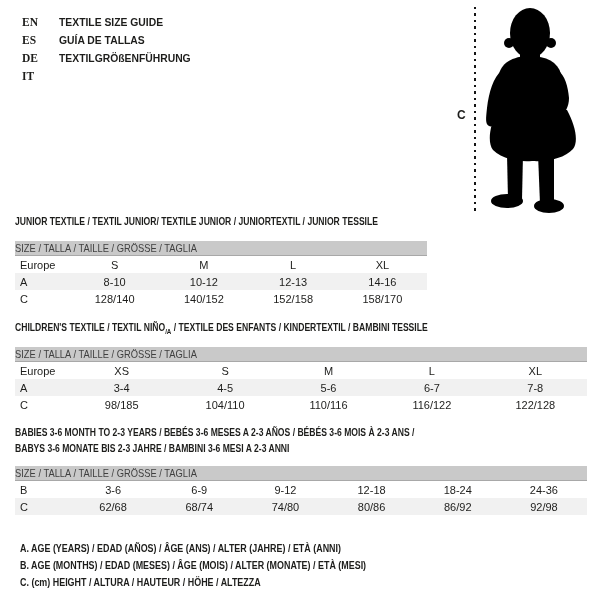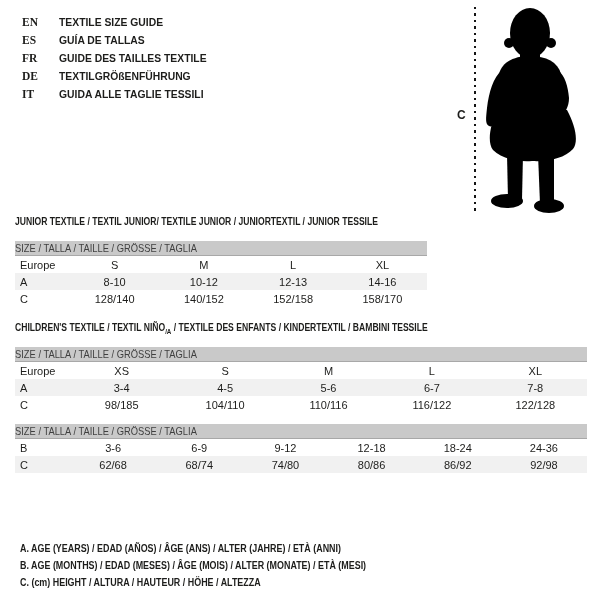--- a/index.html
+++ b/index.html
@@ -90,30 +90,25 @@
   <div class="lang-block">
     <div class="lang-row">
       <span class="lang-code">EN</span>
       <span class="lang-label"><span class="cond90">TEXTILE SIZE GUIDE</span></span>
     </div>
     <div class="lang-row">
       <span class="lang-code">ES</span>
       <span class="lang-label"><span class="cond90">GUÍA DE TALLAS</span></span>
     </div>
     <div class="lang-row">
-      <span class="lang-code">FR</span>
-      <span class="lang-label"><span class="cond90">GUIDE DES TAILLES TEXTILE</span></span>
-    </div>
-    <div class="lang-row">
       <span class="lang-code">DE</span>
       <span class="lang-label"><span class="cond90">TEXTILGRÖßENFÜHRUNG</span></span>
     </div>
     <div class="lang-row">
       <span class="lang-code">IT</span>
-      <span class="lang-label"><span class="cond90">GUIDA ALLE TAGLIE TESSILI</span></span>
     </div>
   </div>
 
   <div class="height-line"></div>
   <div class="height-label">C</div>
   <svg class="baby-svg" viewBox="0 0 115 210" width="115" height="210" aria-hidden="true">
     <g fill="#000000">
       <ellipse cx="50" cy="29" rx="20" ry="25"></ellipse>
       <circle cx="29" cy="39" r="5"></circle>
       <circle cx="71" cy="39" r="5"></circle>
@@ -180,20 +175,24 @@
       <span class="cl">C</span>
       <span class="cv">98/185</span>
       <span class="cv">104/110</span>
       <span class="cv">110/116</span>
       <span class="cv">116/122</span>
       <span class="cv">122/128</span>
     </div>
   </div>
 
   <div class="sec sec-w2" style="top:424px;">
+    <div class="sec-title-two">
+      <span class="cond">BABIES 3-6 MONTH TO 2-3 YEARS / BEBÉS 3-6 MESES A 2-3 AÑOS / BÉBÉS 3-6 MOIS À 2-3 ANS /</span>
+      <span class="cond">BABYS 3-6 MONATE BIS 2-3 JAHRE / BAMBINI 3-6 MESI A 2-3 ANNI</span>
+    </div>
     <div class="size-bar"><span class="cond85">SIZE / TALLA / TAILLE / GRÖSSE / TAGLIA</span></div>
     <div class="trow cols6">
       <span class="cl">B</span>
       <span class="cv">3-6</span>
       <span class="cv">6-9</span>
       <span class="cv">9-12</span>
       <span class="cv">12-18</span>
       <span class="cv">18-24</span>
       <span class="cv">24-36</span>
     </div>

